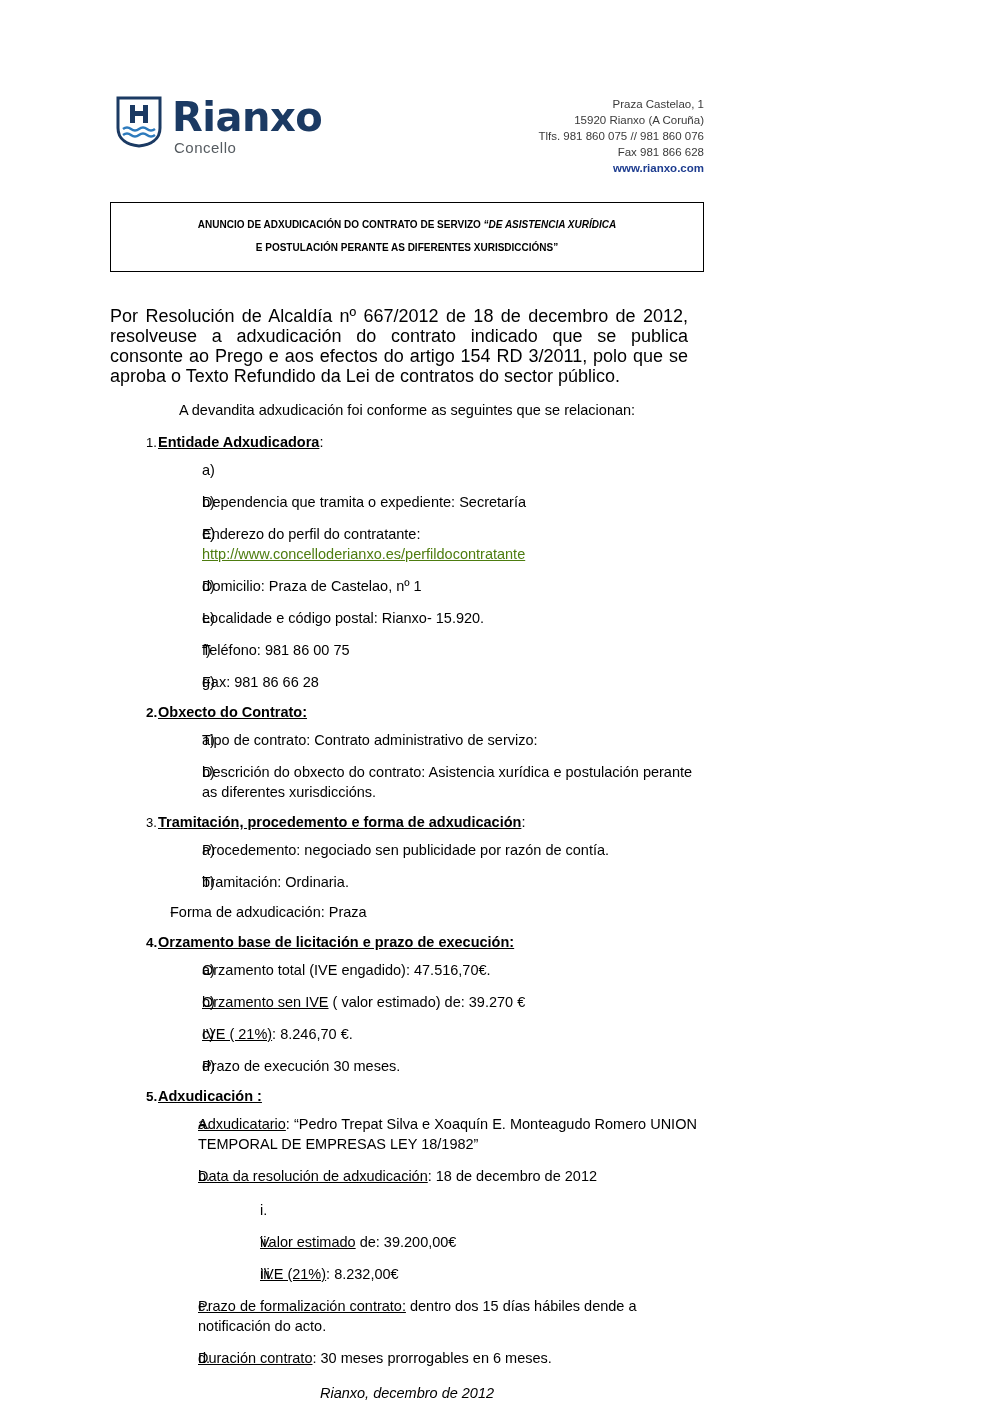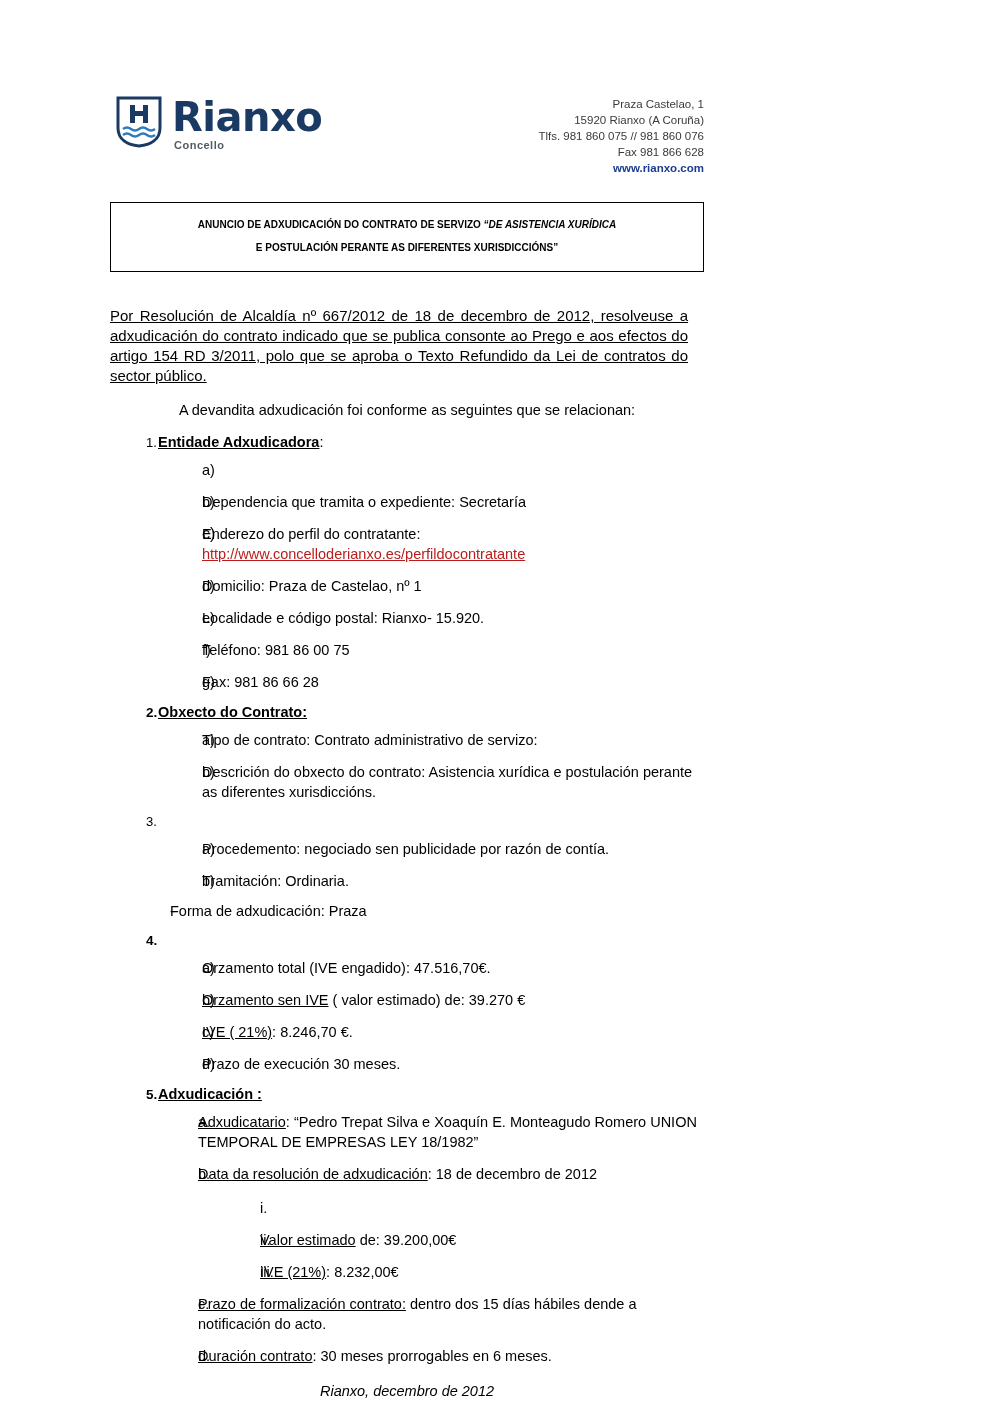--- a/index.html
+++ b/index.html
@@ -50,22 +50,22 @@
   .wordmark .rianxo {
     font-family: "DejaVu Sans", sans-serif;
     font-size: 40px;
     font-weight: bold;
     color: #1b3a63;
     letter-spacing: -0.5px;
     line-height: 42px;
   }
   .wordmark .concello {
     font-family: "Liberation Sans", sans-serif;
-    font-size: 11px;
-    font-weight: bold;
+    font-size: 15px;
+    font-weight: normal;
     color: #555b60;
     letter-spacing: 0.5px;
     margin-top: 2px;
     margin-left: 2px;
   }
   .addr {
     text-align: right;
     font-size: 11.5px;
     line-height: 16px;
     color: #3a3a3a;
@@ -84,25 +84,24 @@
   }
   .title-line {
     font-size: 10px;
     font-weight: bold;
     line-height: 23px;
   }
   .title-line .it { font-style: italic; }
 
   
   p.para {
-    font-size: 15px;
+    font-size: 18px;
     line-height: 20px;
     text-align: justify;
     margin: 0 16px 14px 0;
-    text-decoration: underline;
   }
   p.para2 {
     font-size: 14.5px;
     line-height: 20px;
     margin: 0 0 14px 0;
     text-align: center;
   }
 
   ol.lvl1 {
     list-style: none;
@@ -141,21 +140,21 @@
   .l2-mark {
     width: 50px;
     flex: none;
     padding-left: 92px;
     box-sizing: border-box;
   }
   .l2-mark.big { font-size: 16px; }
   .l2-text { flex: 1; }
   .l2-text .u { text-decoration: underline; }
   .link {
-    color: #b91c1c;
+    color: #4d7c0f;
     text-decoration: underline;
   }
 
   .dash-item {
     display: flex;
     align-items: baseline;
     font-size: 14.5px;
     line-height: 20px;
     margin-bottom: 12px;
   }
@@ -283,40 +282,42 @@
         <li class="l2-item">
           <span class="l2-mark">b)</span>
           <span class="l2-text">Descrición do obxecto do contrato: Asistencia xurídica e postulación perante as diferentes xurisdiccións.</span>
         </li>
       </ol>
     </li>
 
     <li class="l1-item">
       <div class="l1-head">
         <span class="l1-num small">3.</span>
+        <span><span class="l1-title">Tramitación, procedemento e forma de adxudicación</span><span>:</span></span>
       </div>
       <ol class="lvl2">
         <li class="l2-item">
           <span class="l2-mark">a)</span>
           <span class="l2-text">Procedemento: negociado sen publicidade por razón de contía.</span>
         </li>
         <li class="l2-item" style="margin-bottom:2px;">
           <span class="l2-mark">b)</span>
           <span class="l2-text">Tramitación: Ordinaria.</span>
         </li>
       </ol>
       <div class="dash-item">
         <span class="dash-mark">-</span>
         <span class="l2-text">Forma de adxudicación: Praza</span>
       </div>
     </li>
 
     <li class="l1-item">
       <div class="l1-head">
         <span class="l1-num">4.</span>
+        <span class="l1-title">Orzamento base de licitación e prazo de execución:</span>
       </div>
       <ol class="lvl2">
         <li class="l2-item">
           <span class="l2-mark">a)</span>
           <span class="l2-text">Orzamento total (IVE engadido): 47.516,70€.</span>
         </li>
         <li class="l2-item">
           <span class="l2-mark">b)</span>
           <span class="l2-text"><span class="u">Orzamento sen IVE</span><span> ( valor estimado) de: 39.270 €</span></span>
         </li>

